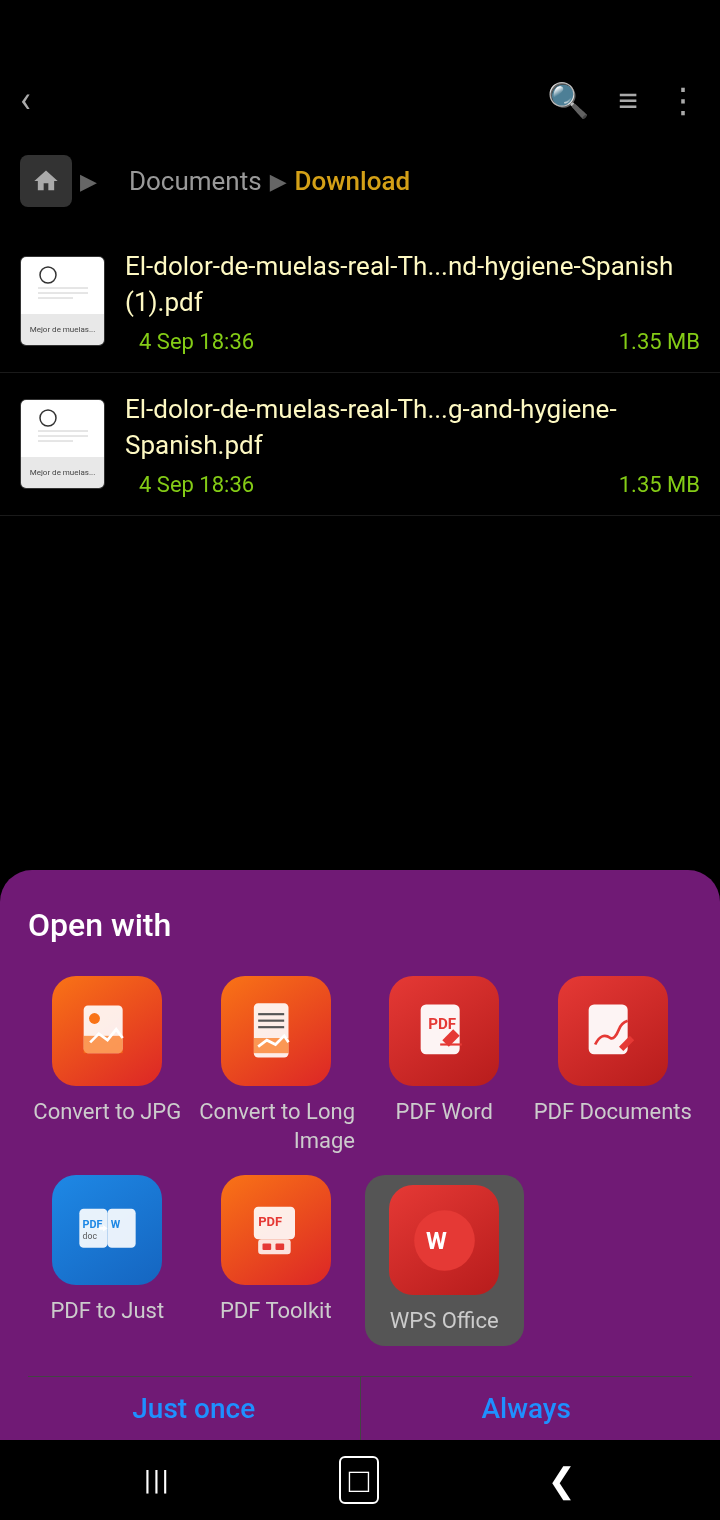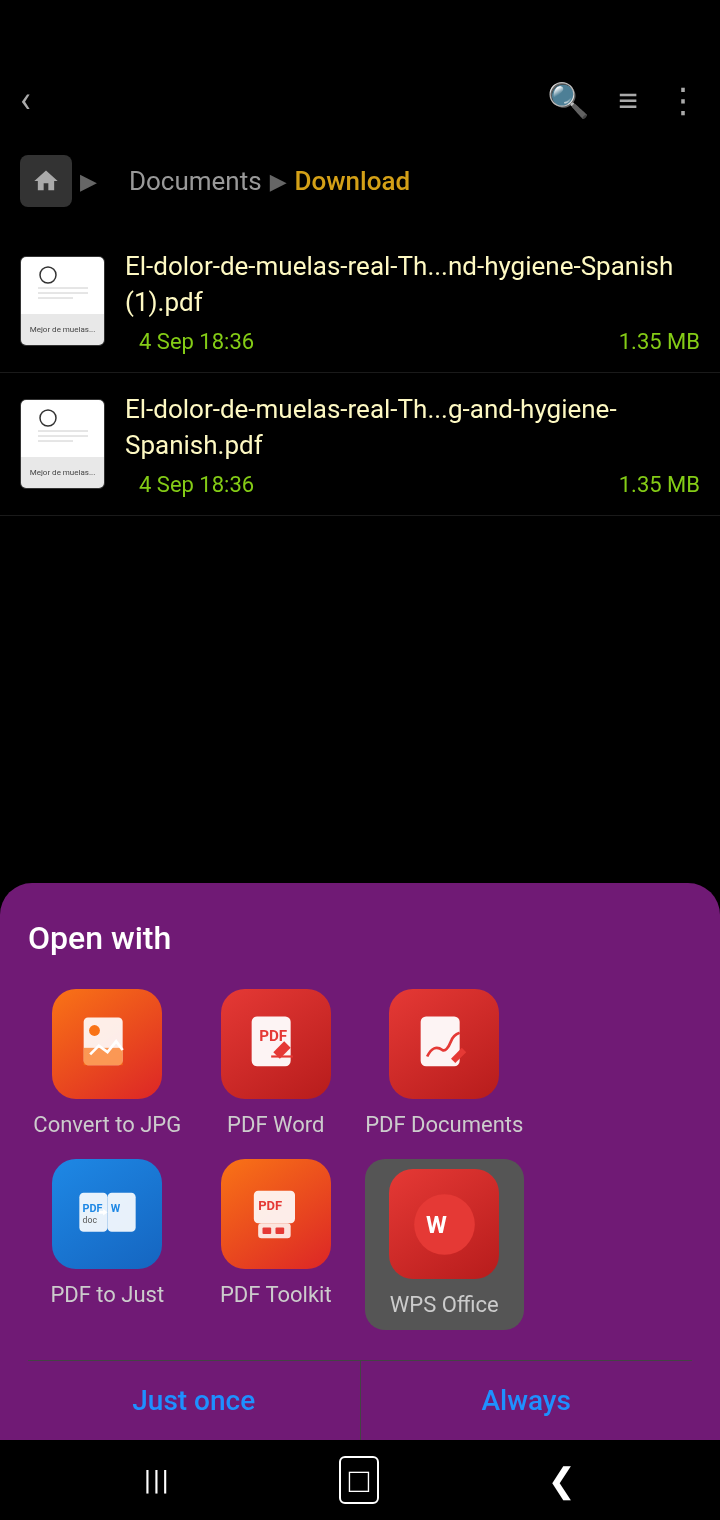--- a/index.html
+++ b/index.html
@@ -215,21 +215,21 @@
     
     .app-icon svg {
       width: 65px;
       height: 65px;
     }
 
     
     .action-row {
       display: flex;
       border-top: 1px solid #444;
-      height: 80px;
+      height: 64px;
     }
     .action-btn {
       flex: 1;
       display: flex;
       align-items: center;
       justify-content: center;
       font-size: 28px;
       font-weight: 500;
       color: #1e90ff;
       cursor: pointer;
@@ -349,20 +349,33 @@
         <svg viewBox="0 0 60 60" fill="none">
           <rect x="8" y="6" width="36" height="44" rx="4" fill="white" opacity="0.9"></rect>
           <rect x="8" y="34" width="36" height="16" rx="0" fill="#f97316" opacity="0.7"></rect>
           <path d="M14 40 L22 32 L30 38 L38 28 L44 36" stroke="white" stroke-width="2.5" fill="none"></path>
           <circle cx="18" cy="18" r="5" fill="#f97316"></circle>
         </svg>
       </div>
       <span class="app-label">Convert to JPG</span>
     </div>
 
+    <div class="app-item">
+      <div class="app-icon icon-convert-long">
+        <svg viewBox="0 0 60 60" fill="none">
+          <rect x="10" y="4" width="32" height="50" rx="4" fill="white" opacity="0.9"></rect>
+          <line x1="14" y1="14" x2="38" y2="14" stroke="#555" stroke-width="2"></line>
+          <line x1="14" y1="20" x2="38" y2="20" stroke="#555" stroke-width="2"></line>
+          <line x1="14" y1="26" x2="38" y2="26" stroke="#555" stroke-width="2"></line>
+          <rect x="10" y="36" width="32" height="14" rx="0" fill="#f97316" opacity="0.7"></rect>
+          <path d="M14 44 L22 38 L30 42 L38 34 L42 40" stroke="white" stroke-width="2.5" fill="none"></path>
+        </svg>
+      </div>
+      <span class="app-label">Convert to Long Image</span>
+    </div>
 
     <div class="app-item">
       <div class="app-icon icon-pdf-edit">
         <svg viewBox="0 0 60 60" fill="none">
           <rect x="8" y="5" width="36" height="46" rx="5" fill="white" opacity="0.95"></rect>
           <text x="15" y="28" font-size="14" font-weight="bold" fill="#e53935">PDF</text>
           <path d="M28 38 L38 28 L44 34 L34 44 Z" fill="#e53935"></path>
           <line x1="26" y1="42" x2="46" y2="42" stroke="#e53935" stroke-width="2"></line>
         </svg>
       </div>

